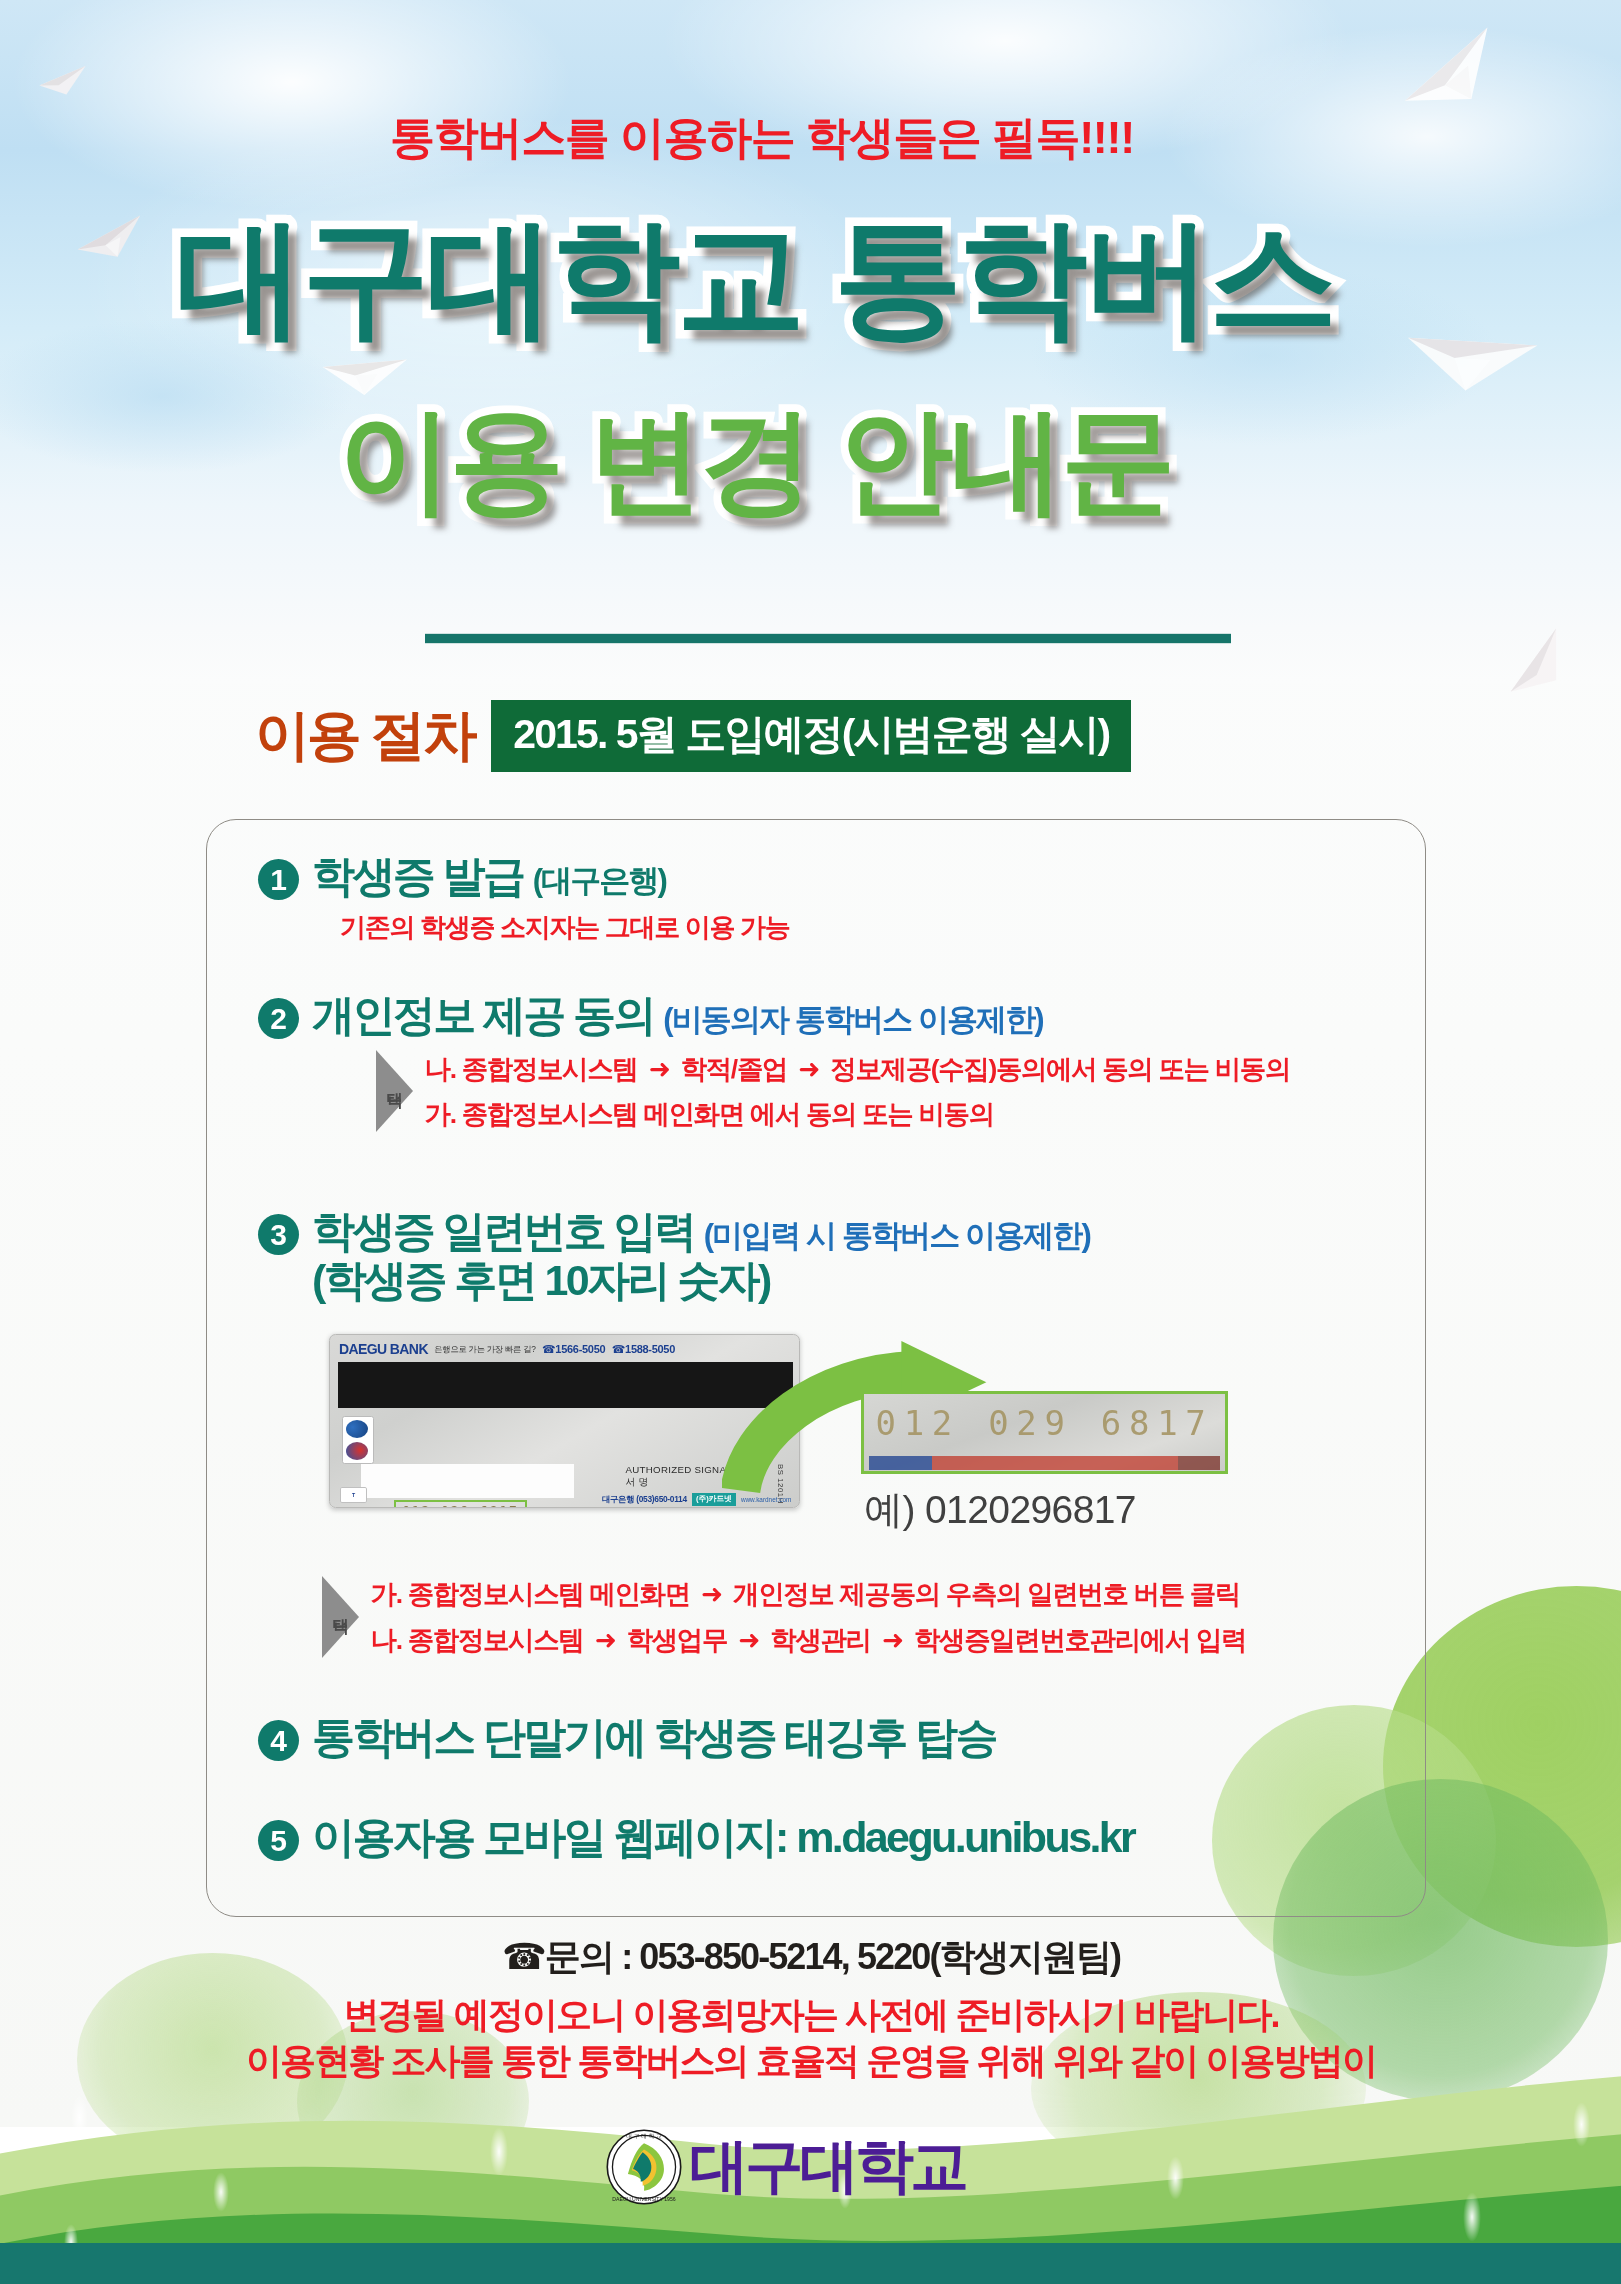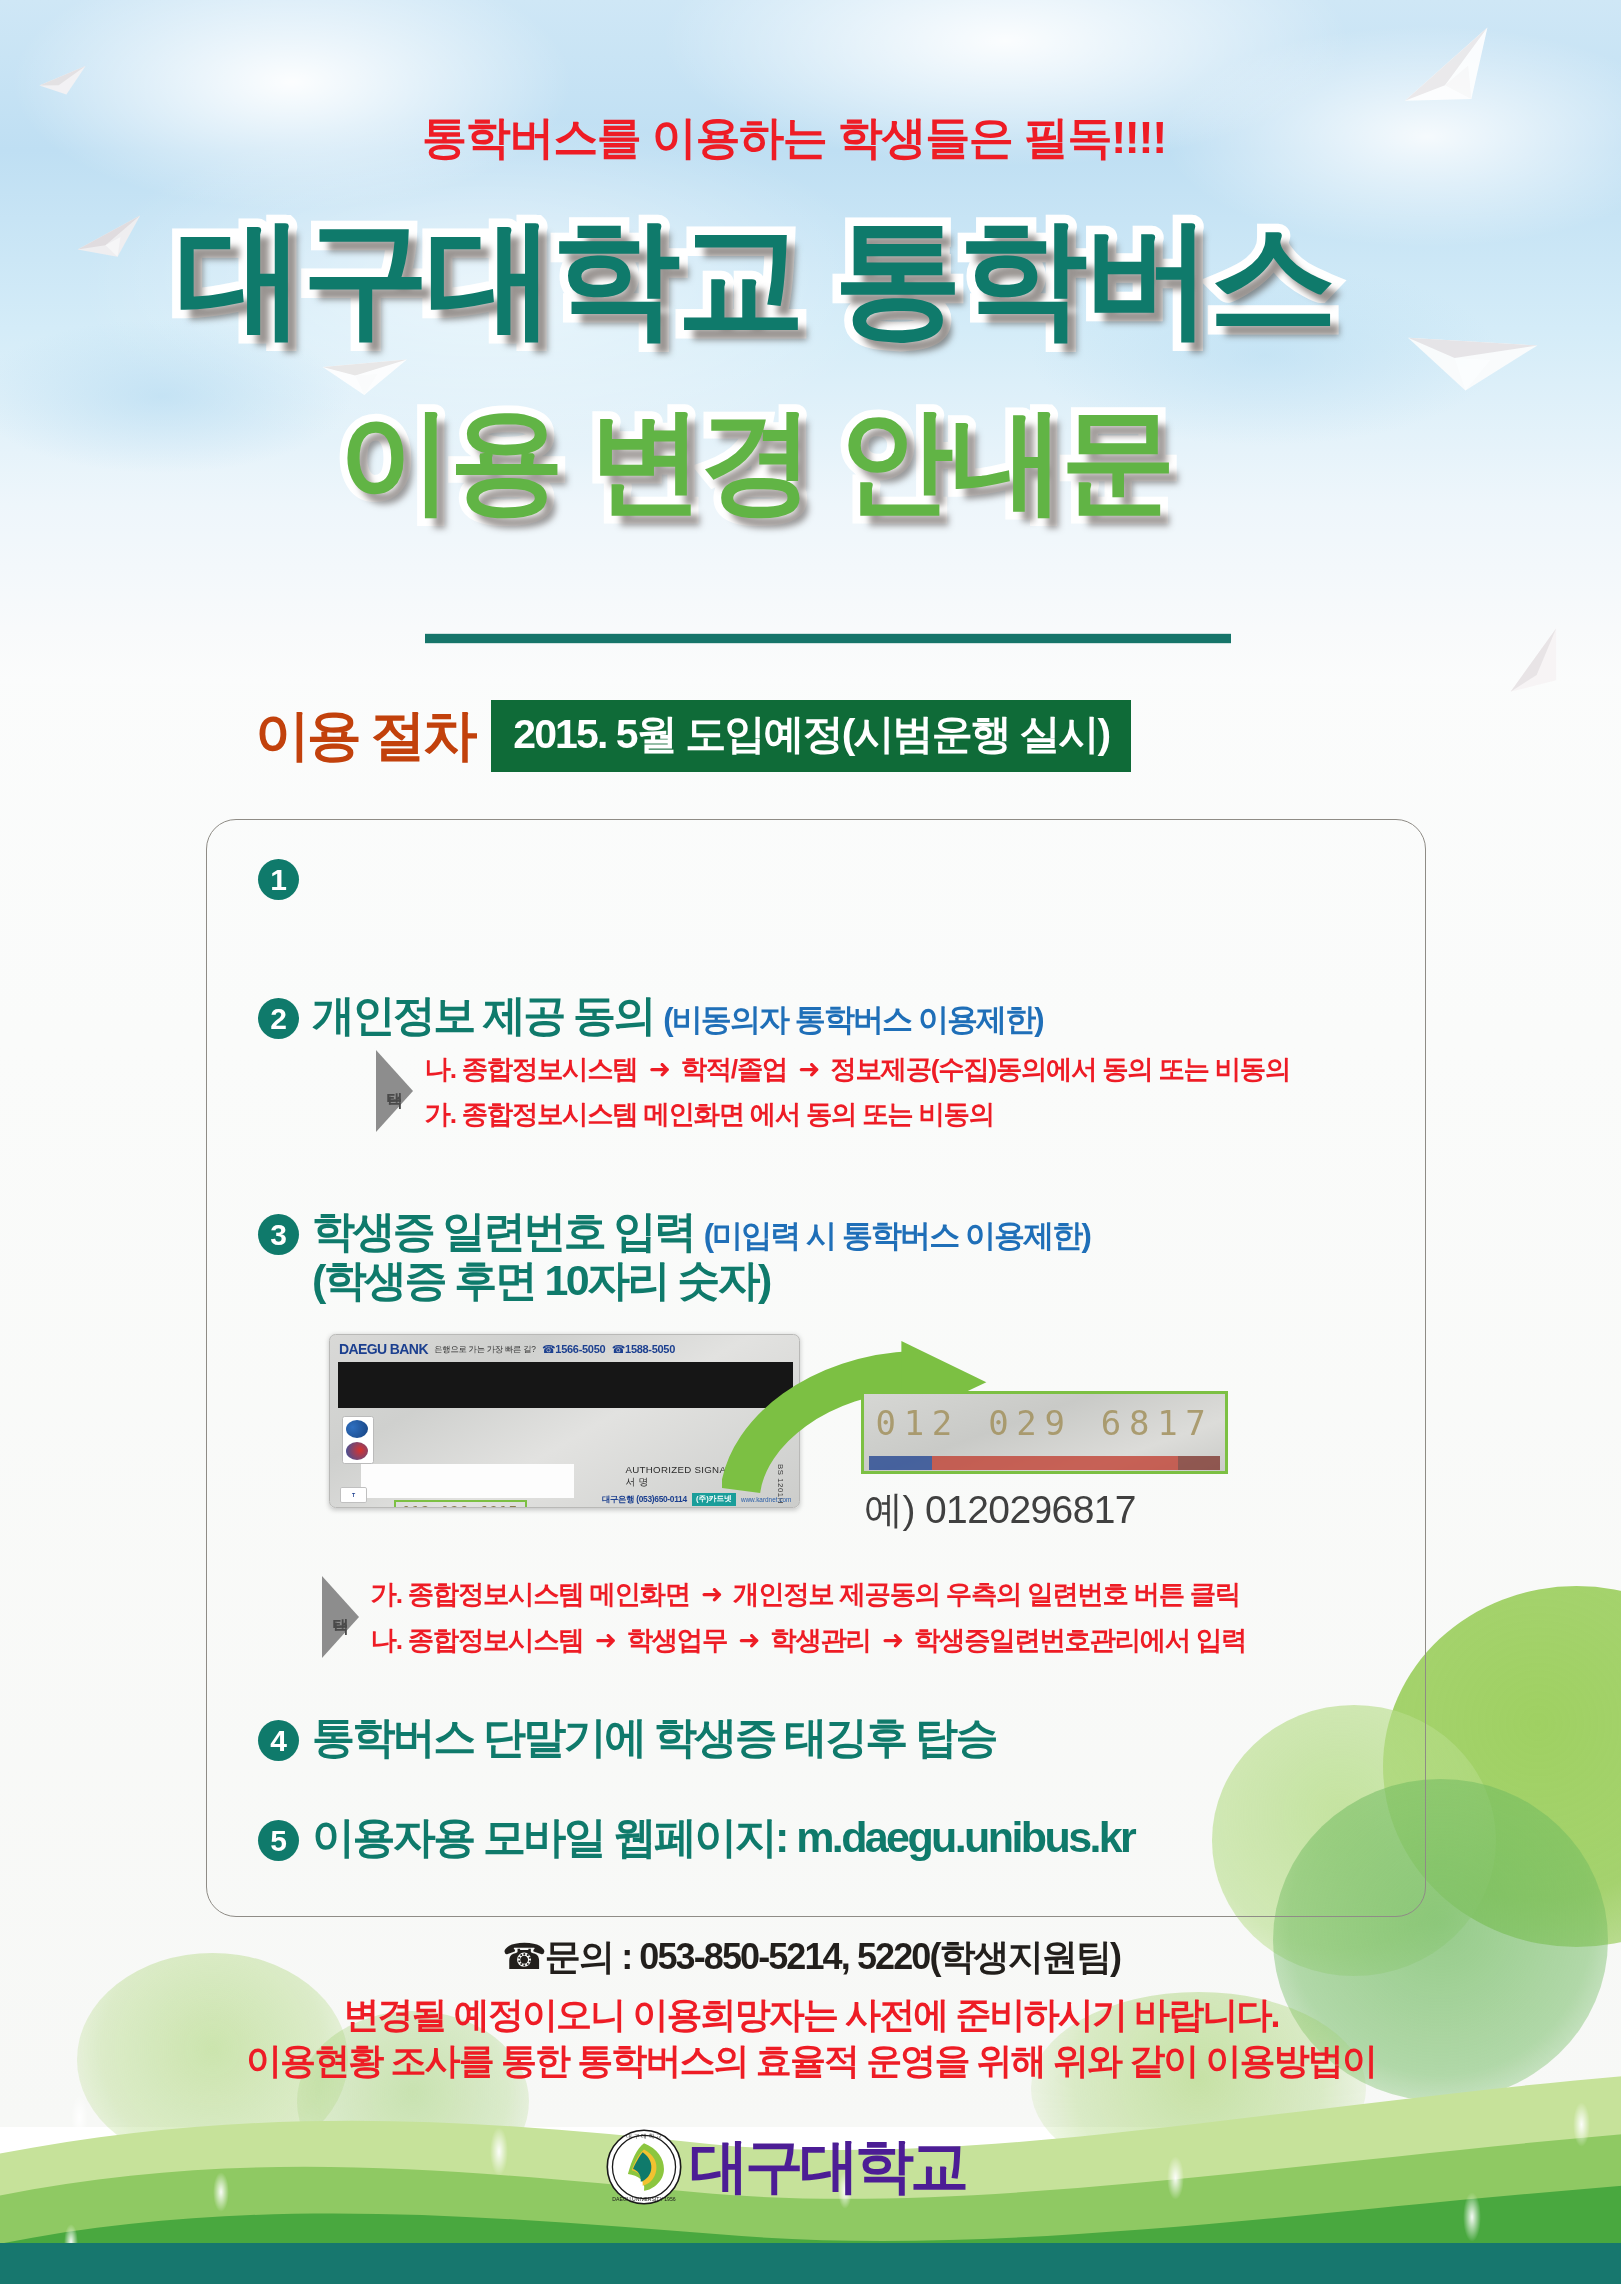--- a/index.html
+++ b/index.html
@@ -34,21 +34,21 @@
   .plane{position:absolute;opacity:.9;}
   .plane svg{display:block;}
 
   
   .blob{position:absolute;border-radius:50%;filter:blur(0.6px);}
   .wave{position:absolute;left:0;width:1622px;}
 
   
   .kicker{
     position:absolute;left:0;top:108px;width:1524px;text-align:center;
-    font-size:45px;font-weight:bold;color:#ee1c25;letter-spacing:-1.3px;margin-left:32px;
+    font-size:45px;font-weight:bold;color:#ee1c25;letter-spacing:-1.3px;
   }
   .title1,.title2{
     position:absolute;left:0;width:1510px;text-align:center;
     font-weight:bold;letter-spacing:-3.9px;line-height:1;
   }
   .title1{
     top:213px;font-size:129px;color:#0f7a6b;
     -webkit-text-stroke:17px #ffffff;paint-order:stroke fill;
     text-shadow:9px 10.3px 6.4px rgba(70,60,55,.55);
   }
@@ -259,20 +259,27 @@
 
 <div class="sec">
   <div class="sec-title">이용 절차</div>
   <div class="sec-badge">2015. 5월 도입예정(시범운행 실시)</div>
 </div>
 
 <div class="panel"></div>
 
 <div class="step" style="left:258px;top:854px;">
   <div class="num">1</div>
+  <div>
+    <div class="step-main">
+      <span>학생증 발급</span>
+      <span class="step-paren paren-teal">(대구은행)</span>
+    </div>
+    <div class="sub-red" style="margin-top:10.3px;margin-left:28px;">기존의 학생증 소지자는 그대로 이용 가능</div>
+  </div>
 </div>
 
 <div class="step" style="left:258px;top:993px;">
   <div class="num">2</div>
   <div>
     <div class="step-main">
       <span>개인정보 제공 동의</span>
       <span class="step-paren paren-blue">(비동의자 통학버스 이용제한)</span>
     </div>
     <div class="choose" style="margin-top:11.6px;margin-left:64px;">

